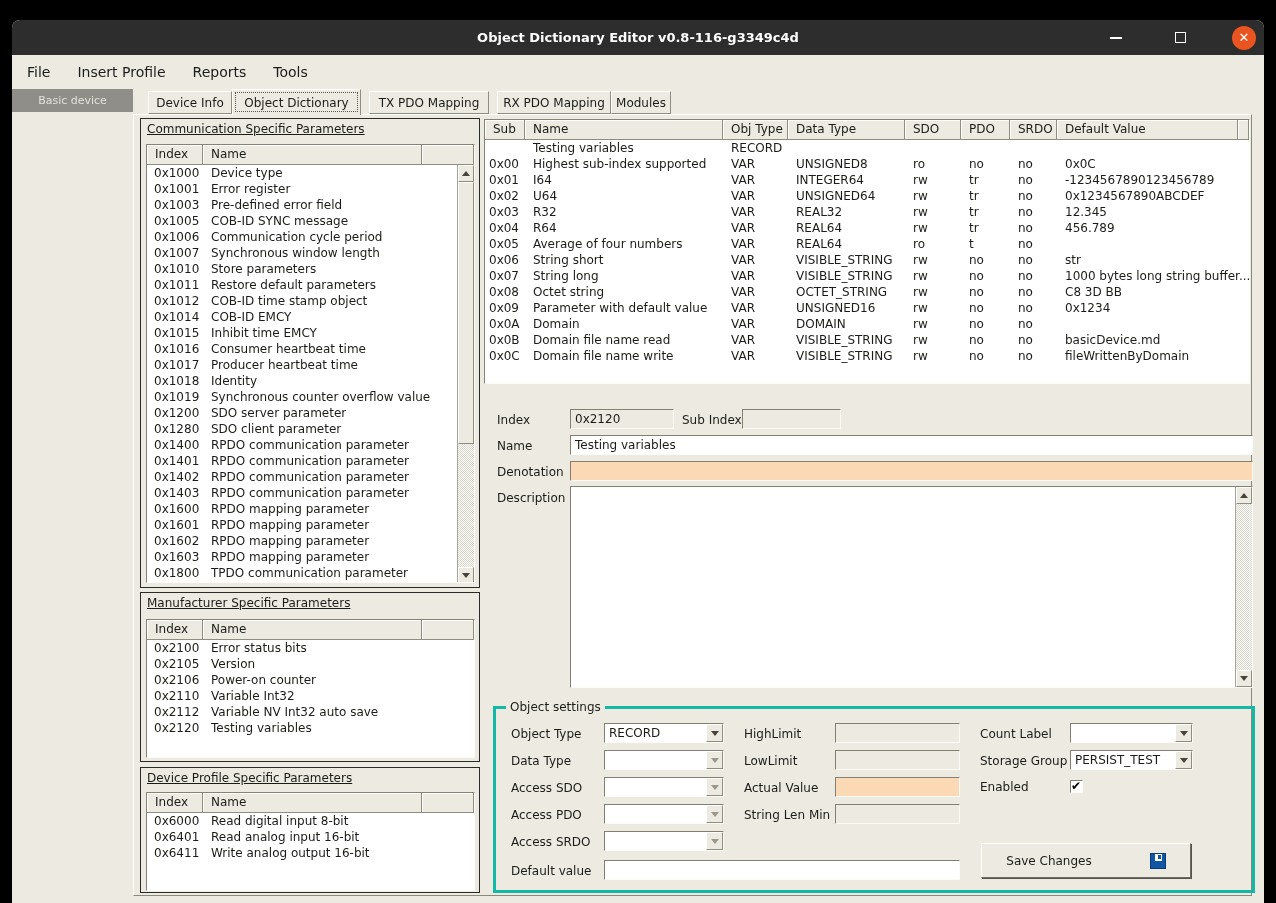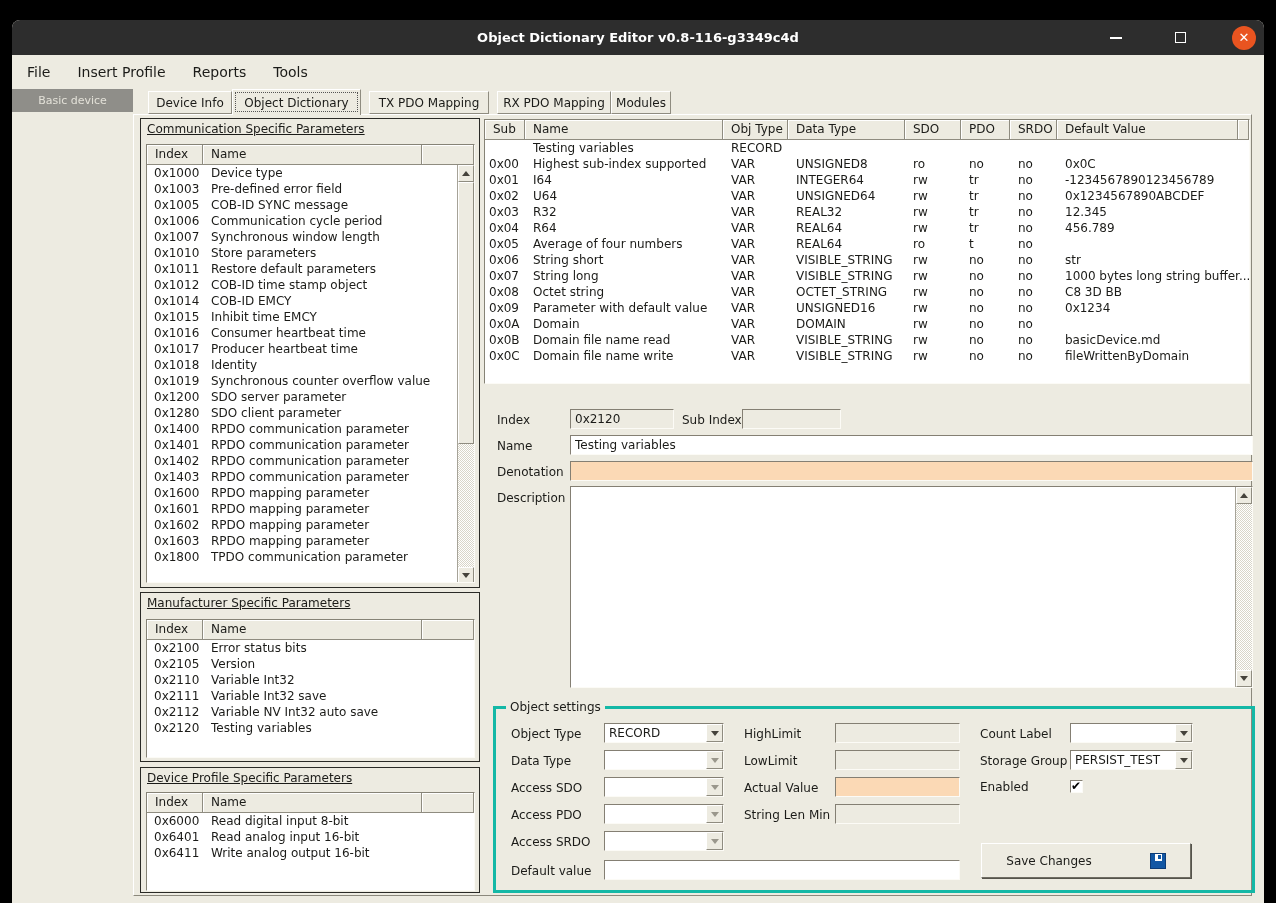--- a/index.html
+++ b/index.html
@@ -164,20 +164,24 @@
         <div class="hcell hc0">Index</div>
         <div class="hcell hc1">Name</div>
         <div class="hcell hc2"></div>
       </div>
       <div style="width:312px;">
           <div class="drow">
             <span class="dcell c0">0x1000</span>
             <span class="dcell c1">Device type</span>
           </div>
           <div class="drow">
+            <span class="dcell c0">0x1001</span>
+            <span class="dcell c1">Error register</span>
+          </div>
+          <div class="drow">
             <span class="dcell c0">0x1003</span>
             <span class="dcell c1">Pre-defined error field</span>
           </div>
           <div class="drow">
             <span class="dcell c0">0x1005</span>
             <span class="dcell c1">COB-ID SYNC message</span>
           </div>
           <div class="drow">
             <span class="dcell c0">0x1006</span>
             <span class="dcell c1">Communication cycle period</span>
@@ -292,26 +296,26 @@
       <div>
           <div class="drow">
             <span class="dcell c0">0x2100</span>
             <span class="dcell c1">Error status bits</span>
           </div>
           <div class="drow">
             <span class="dcell c0">0x2105</span>
             <span class="dcell c1">Version</span>
           </div>
           <div class="drow">
+            <span class="dcell c0">0x2106</span>
+            <span class="dcell c1">Power-on counter</span>
+          </div>
+          <div class="drow">
             <span class="dcell c0">0x2110</span>
             <span class="dcell c1">Variable Int32</span>
-          </div>
-          <div class="drow">
-            <span class="dcell c0">0x2111</span>
-            <span class="dcell c1">Variable Int32 save</span>
           </div>
           <div class="drow">
             <span class="dcell c0">0x2112</span>
             <span class="dcell c1">Variable NV Int32 auto save</span>
           </div>
           <div class="drow">
             <span class="dcell c0">0x2120</span>
             <span class="dcell c1">Testing variables</span>
           </div>
         </div>

